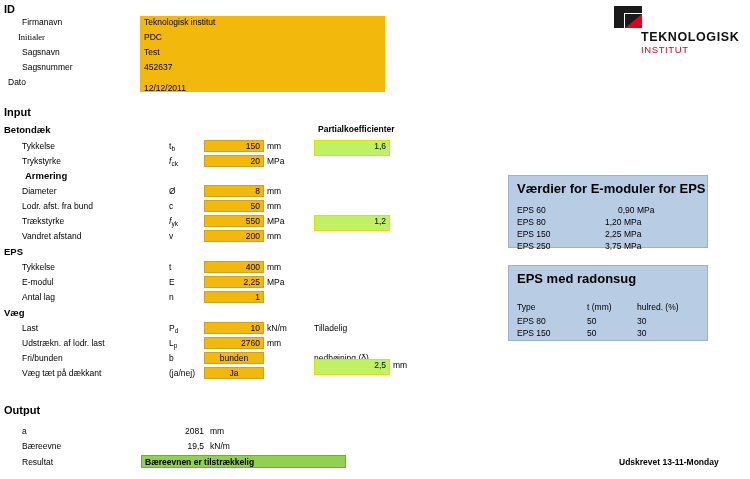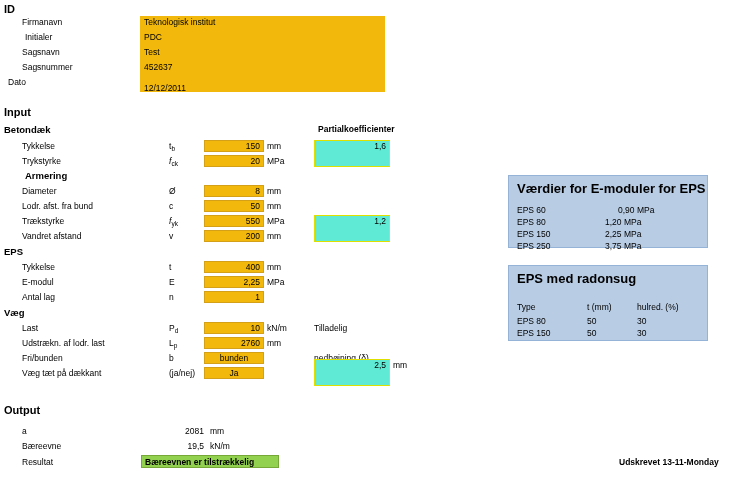--- a/index.html
+++ b/index.html
@@ -44,24 +44,24 @@
     box-sizing: border-box;
     height: 12px;
     line-height: 11px;
     font-size: 8.5px;
     padding: 0 3px;
   }
   .box.right { text-align: right; }
   .box.center { text-align: center; }
   .pbox {
     position: absolute;
-    background: #5eead4;
+    background: #bef264;
     border: 1px solid #e0e000;
     box-sizing: border-box;
-    height: 27px;
+    height: 16px;
     line-height: 11px;
     font-size: 8.5px;
     text-align: right;
     padding: 0 3px;
   }
   .idblock {
     position: absolute;
     background: #f2b80c;
     left: 140px;
     top: 16px;
@@ -126,29 +126,38 @@
     font-size: 9.5px;
     letter-spacing: 0.6px;
     color: #e2001a;
   }
 </style>
 </head>
 <body>
 
 <div class="sheet">
 
+  <div class="logo-wrap">
+    <svg class="logo-mark" viewBox="0 0 34 26">
+      <path d="M2 2 L30 2 L30 9 L12 9 L12 24 L2 24 Z" fill="#1a1a1a"></path>
+      <path d="M13 10 L30 10 L30 24 L13 24 Z" fill="#e2001a"></path>
+      <path d="M13 10 L30 10 L13 24 Z" fill="#1a1a1a"></path>
+    </svg>
+    <div class="logo-t1">TEKNOLOGISK</div>
+    <div class="logo-t2">INSTITUT</div>
+  </div>
 
   <div class="c hdr" style="left:4px; top:4px;">ID</div>
 
   <div class="idblock"></div>
 
   <div class="c" style="left:22px; top:17px;">Firmanavn</div>
   <div class="idtext" style="top:17px;">Teknologisk institut</div>
 
-  <div class="c" style="left:25px; top:32px;">Initialer</div>
+  <div class="c" style="left:18px; top:32px;font-family:Liberation Serif, serif;">Initialer</div>
   <div class="idtext" style="top:32px;">PDC</div>
 
   <div class="c" style="left:22px; top:47px;">Sagsnavn</div>
   <div class="idtext" style="top:47px;">Test</div>
 
   <div class="c" style="left:22px; top:62px;">Sagsnummer</div>
   <div class="idtext" style="top:62px;">452637</div>
 
   <div class="c" style="left:8px; top:77px;">Dato</div>
   <div class="idtext" style="top:83px;">12/12/2011</div>
@@ -236,21 +245,21 @@
 
   <div class="c" style="left:22px; top:426px;">a</div>
   <div class="c" style="left:168px; top:426px; width:36px; text-align:right;">2081</div>
   <div class="c" style="left:210px; top:426px;">mm</div>
 
   <div class="c" style="left:22px; top:441px;">Bæreevne</div>
   <div class="c" style="left:168px; top:441px; width:36px; text-align:right;">19,5</div>
   <div class="c" style="left:210px; top:441px;">kN/m</div>
 
   <div class="c" style="left:22px; top:457px;">Resultat</div>
-  <div class="green" style="left:141px; top:455px; width:138px;">Bæreevnen er tilstrækkelig</div>
+  <div class="green" style="left:141px; top:455px; width:205px;">Bæreevnen er tilstrækkelig</div>
 
   <div class="c bold" style="left:619px; top:457px;">Udskrevet 13-11-Monday</div>
 
   <div class="panel" style="left:508px; top:175px; width:200px; height:73px;">
     <div class="c panel-title" style="left:8px; top:7px;">Værdier for E-moduler for EPS</div>
     <div class="c" style="left:8px; top:29px;">EPS 60</div>
     <div class="c" style="left:109px; top:29px;">0,90 MPa</div>
     <div class="c" style="left:8px; top:41px;">EPS 80</div>
     <div class="c" style="left:96px; top:41px;">1,20 MPa</div>
     <div class="c" style="left:8px; top:53px;">EPS 150</div>

